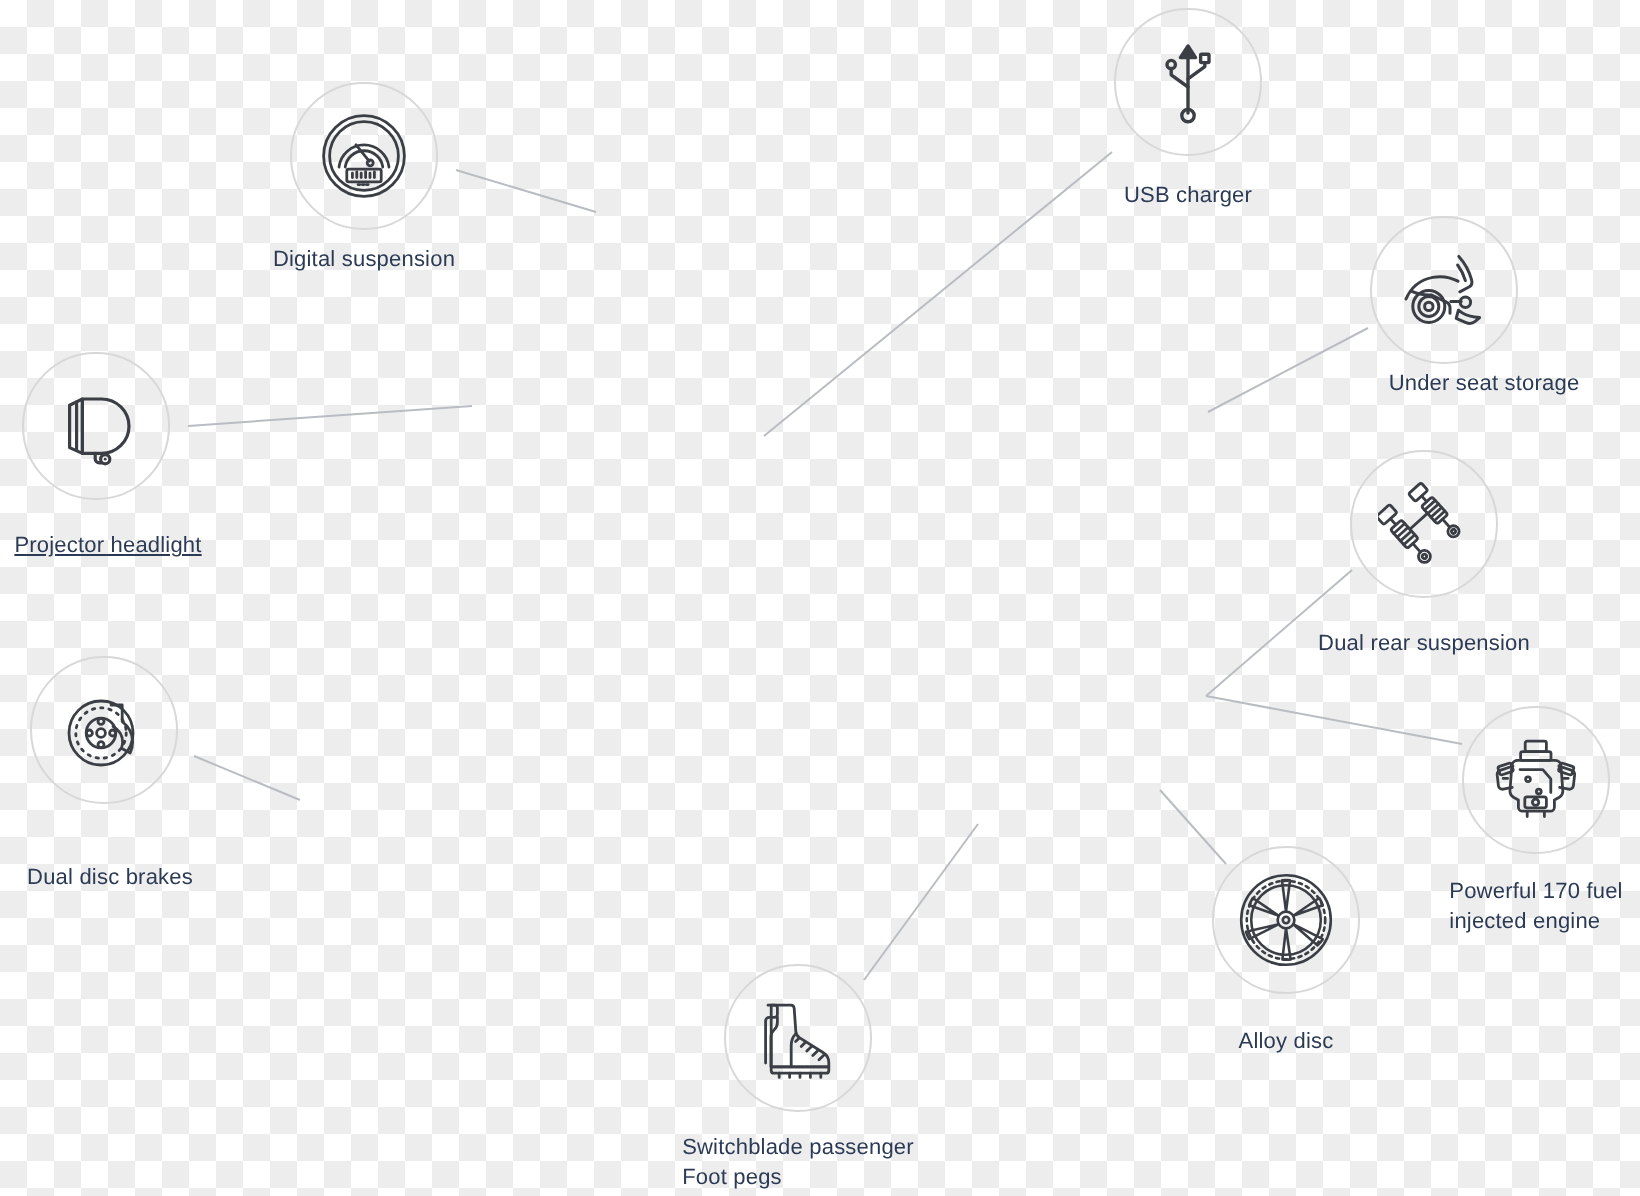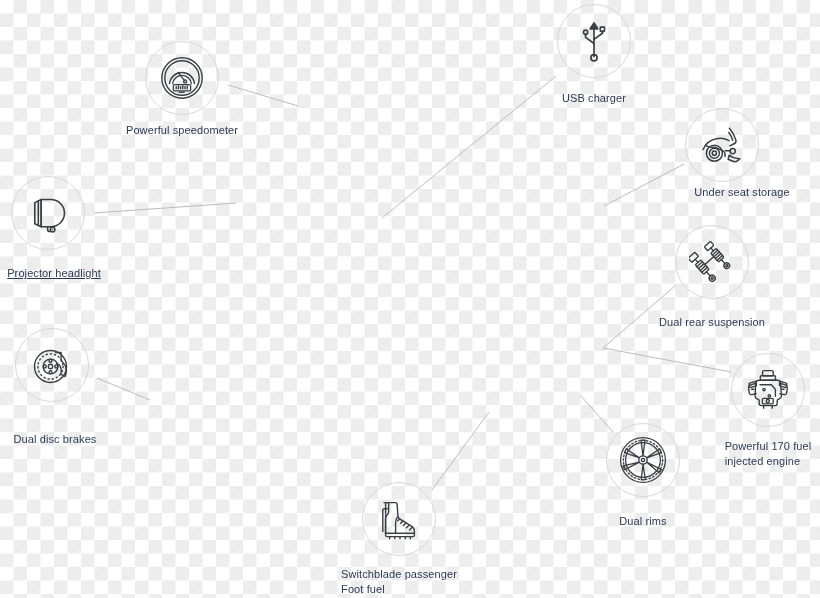--- a/index.html
+++ b/index.html
@@ -68,21 +68,21 @@
       <path d="M9.5 27.5a12.6 12.6 0 0 1 25 0"></path>
       <path d="M12.6 27.5a9.5 9.5 0 0 1 18.8 0"></path>
       <path d="M24.6 24.6 18 16.4"></path>
       <circle cx="25.1" cy="25.4" r="1.5"></circle>
       <rect x="13.4" y="28.6" width="17.2" height="6.3" rx="0.9"></rect>
       <path d="M16.2 30.6v2.2M18.4 30v2.8M20.6 30.6v2.2M22.8 29.8v3M25 30.6v2.2M27.2 30v2.8"></path>
       <path d="M19 36.3h.9M21.1 36.3h.9M23.2 36.3h.9"></path>
     </svg>
         </span>
       </div>
-      <div class="label c" style="left: 182px; top: 123px; color: rgb(43, 58, 85);">Powerful speedometer</div>
+      <div class="label c" style="left: 182px; top: 123px; color: rgb(43, 58, 85);">Digital suspension</div>
       <div class="badge" style="left: 557px; top: 4px; border-color: rgb(216, 216, 216);">
         <span>
     <svg width="38" height="44" viewBox="0 0 38 44" fill="none" stroke="#3b3f45" stroke-width="1.7" stroke-linecap="round" stroke-linejoin="round">
       <path d="M19 37.5V6.5"></path>
       <path d="M15.2 9.8 19 4l3.8 5.8z" fill="#3b3f45"></path>
       <circle cx="19" cy="38.8" r="3.1" fill="none"></circle>
       <path d="M19 24.5 10.6 18.4v-3.2"></path>
       <circle cx="10.6" cy="13.3" r="2.1"></circle>
       <path d="M19 20.4l8.4-6.1v-2.1"></path>
       <rect x="25.3" y="8.1" width="4.2" height="4.2" rx="0.5"></rect>
@@ -195,31 +195,31 @@
         <path d="M24 19.8 22 4.2a17.6 17.6 0 0 1 4 0z"></path>
         <path d="M27.6 21.9 40.6 13a17.6 17.6 0 0 1 1.8 3.6z"></path>
         <path d="M27.6 26.1l14.8 7.5a17.6 17.6 0 0 1-2.6 3.1z"></path>
         <path d="M24 28.2l2.3 15.5a17.6 17.6 0 0 1-4.1 0z"></path>
         <path d="M20.4 26.1L5.6 33.6A17.6 17.6 0 0 1 4 29.9z"></path>
         <path d="M20.4 21.9 7.4 13a17.6 17.6 0 0 0-1.8 3.6z"></path>
       </g>
     </svg>
         </span>
       </div>
-      <div class="label c" style="left: 643px; top: 514px; color: rgb(43, 58, 85);">Dual rims</div>
+      <div class="label c" style="left: 643px; top: 514px; color: rgb(43, 58, 85);">Alloy disc</div>
       <div class="badge" style="left: 362px; top: 482px; border-color: rgb(216, 216, 216);">
         <span>
     <svg width="48" height="42" viewBox="0 0 48 42" fill="none" stroke="#3b3f45" stroke-width="1.4" stroke-linecap="round" stroke-linejoin="round">
       <path d="M10.6 4.6h9.8c.9 0 1.6.7 1.7 1.6l.8 11.5c.1 1.3.7 2.4 1.8 3.1l12 7.6c1.7 1.1 2.7 2.9 2.7 4.9v2.1H10.6z"></path>
       <path d="M10.6 35.4h28.8v1.8c0 .8-.6 1.4-1.4 1.4H12c-.8 0-1.4-.6-1.4-1.4z"></path>
       <path d="M9 4.6h3.3c.8 0 1.4.6 1.4 1.4v3.3c0 .8-.6 1.4-1.4 1.4H9.6c-1 0-1.8.8-1.8 1.8v21"></path>
       <path d="M13.7 10.7v2.6c0 1.4-.6 2.7-1.6 3.6-1.1 1-1.6 2.2-1.6 3.6v14.9"></path>
       <path d="M22.9 18.8c-1.5 1.6-2.3 3.7-2.3 5.9v10.7"></path>
       <path d="M24.4 21.2l-1.6 1.6M27.6 23.2l-2 2M30.8 25.2l-2.4 2.3M34 27.2l-2.6 2.6M37 29.5l-2.5 2.4"></path>
       <path d="M14.6 38.6v2.1M19.8 38.6v2.1M25 38.6v2.1M30.2 38.6v2.1M35.4 38.6v2.1"></path>
     </svg>
         </span>
       </div>
       <div class="label c" style="left: 399px; top: 567px; color: rgb(43, 58, 85);">Switchblade passenger
-Foot fuel</div>
+Foot pegs</div>
     </div>
 
 </div>
 
 </body></html>

